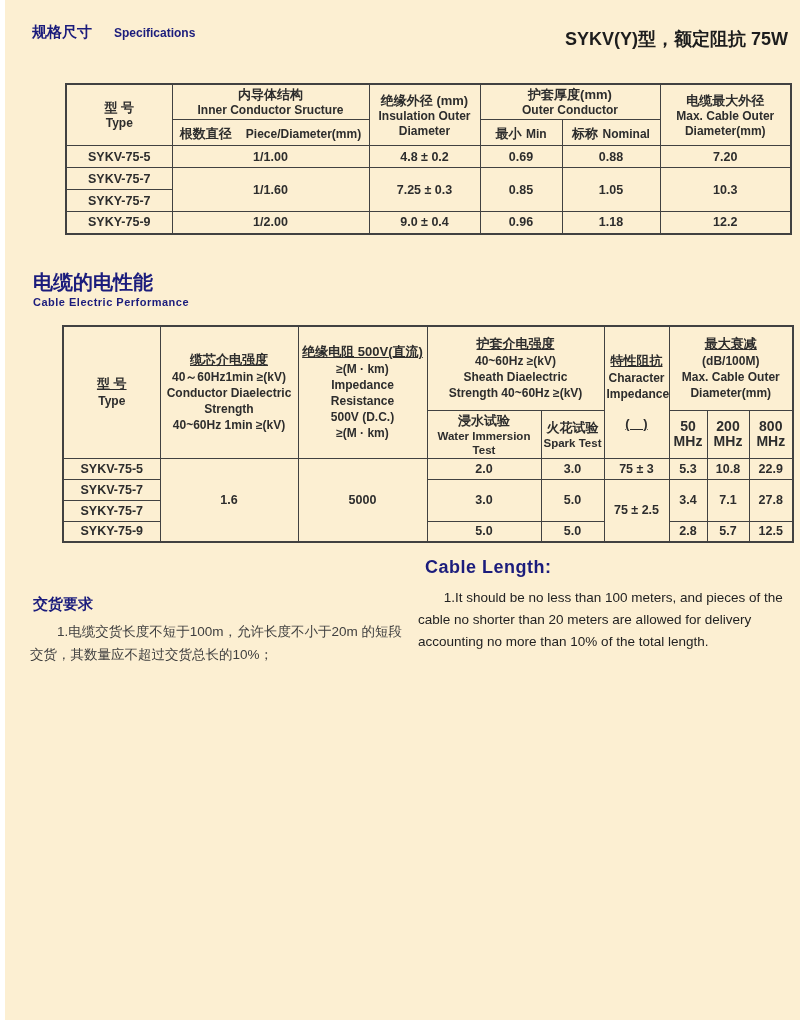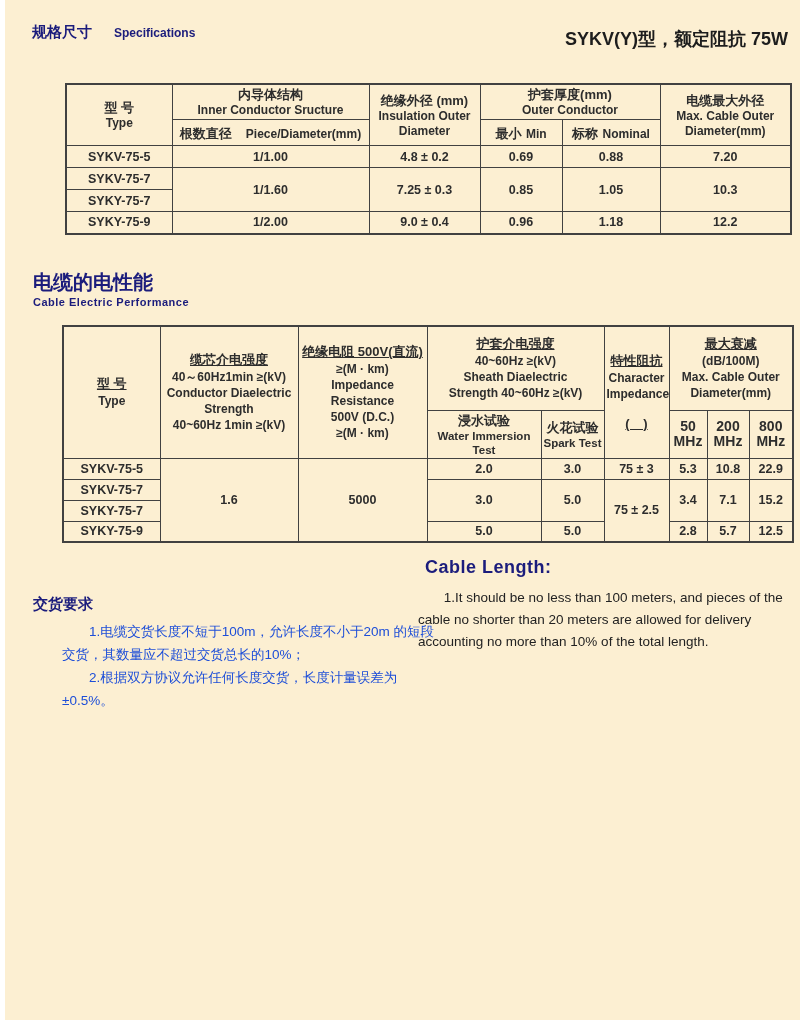--- a/index.html
+++ b/index.html
@@ -72,21 +72,21 @@
   .imp-unit { word-spacing:10px; margin-top:13px !important; }
   .mhz { font-size:14px; line-height:15px; }
 
   
   .delivery-title {
     position:absolute; left:33px; top:595px;
     font-size:15px; font-weight:bold; color:#1B1C7C;
   }
   .delivery-body {
     position:absolute; left:30px; top:620px; width:374px;
-    font-size:13.5px; line-height:23px; color:#1d4ed8;margin-left:32px;
+    font-size:13.5px; line-height:23px; color:#404040;
   }
   .delivery-body p { text-indent:2em; }
   .cablelen-title {
     position:absolute; left:425px; top:557px;
     font-size:18px; font-weight:bold; color:#1B1C7C;
     letter-spacing:0.5px;
   }
   .cablelen-body {
     position:absolute; left:418px; top:587px; width:374px;
     font-size:13.5px; line-height:22px; color:#222;
@@ -270,39 +270,38 @@
       <td class="val">10.8</td>
       <td class="val">22.9</td>
     </tr>
     <tr class="br">
       <td class="val">SYKV-75-7</td>
       <td class="val" rowspan="2">3.0</td>
       <td class="val" rowspan="2">5.0</td>
       <td class="val" rowspan="3">75 ± 2.5</td>
       <td class="val" rowspan="2">3.4</td>
       <td class="val" rowspan="2">7.1</td>
-      <td class="val" rowspan="2">15.2</td>
+      <td class="val" rowspan="2">27.8</td>
     </tr>
     <tr class="br">
       <td class="val">SYKY-75-7</td>
     </tr>
     <tr class="br">
       <td class="val">SYKY-75-9</td>
       <td class="val">5.0</td>
       <td class="val">5.0</td>
       <td class="val">2.8</td>
       <td class="val">5.7</td>
       <td class="val">12.5</td>
     </tr>
   </tbody>
     </table>
 
   <div class="delivery-title">交货要求</div>
   <div class="delivery-body">
     <p>1.电缆交货长度不短于100m，允许长度不小于20m 的短段交货，其数量应不超过交货总长的10%；</p>
-    <p>2.根据双方协议允许任何长度交货，长度计量误差为±0.5%。</p>
   </div>
 
   <div class="cablelen-title">Cable Length:</div>
   <div class="cablelen-body">
     <p>1.It should be no less than 100 meters, and pieces of the cable no shorter than 20 meters are allowed for delivery accounting no more than 10% of the total length.</p>
   </div>
 </div>
 
 </body></html>

